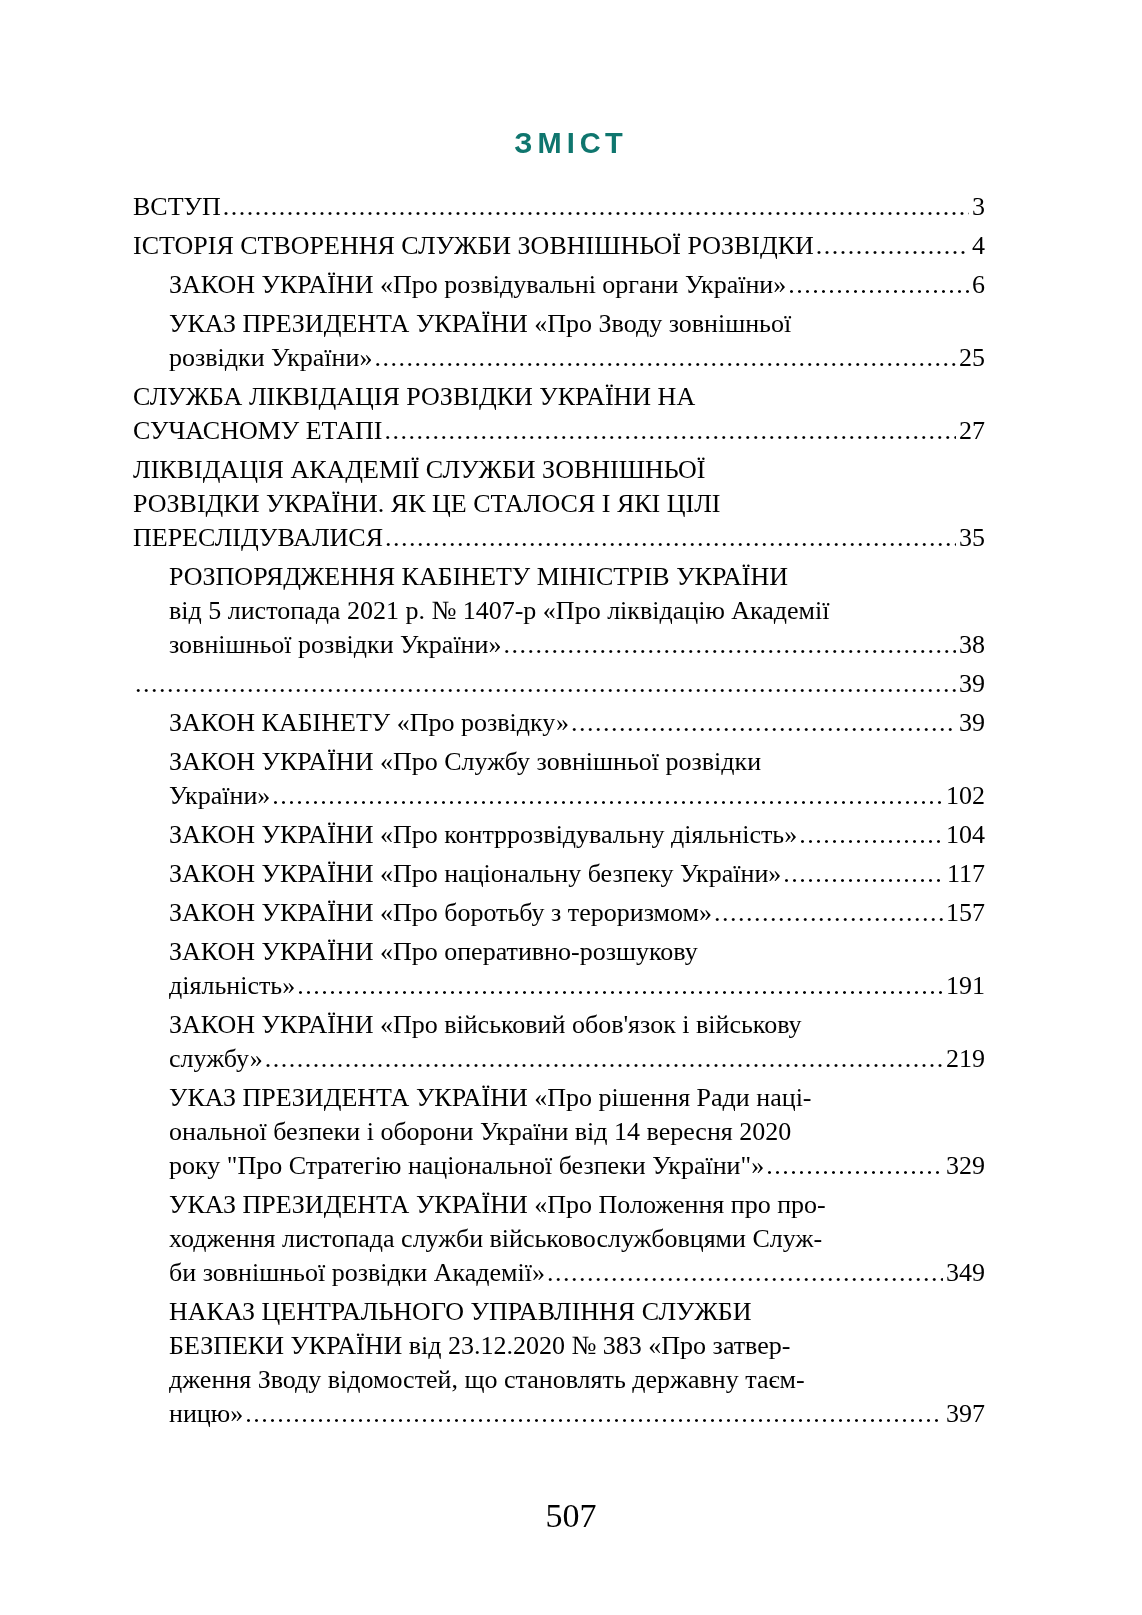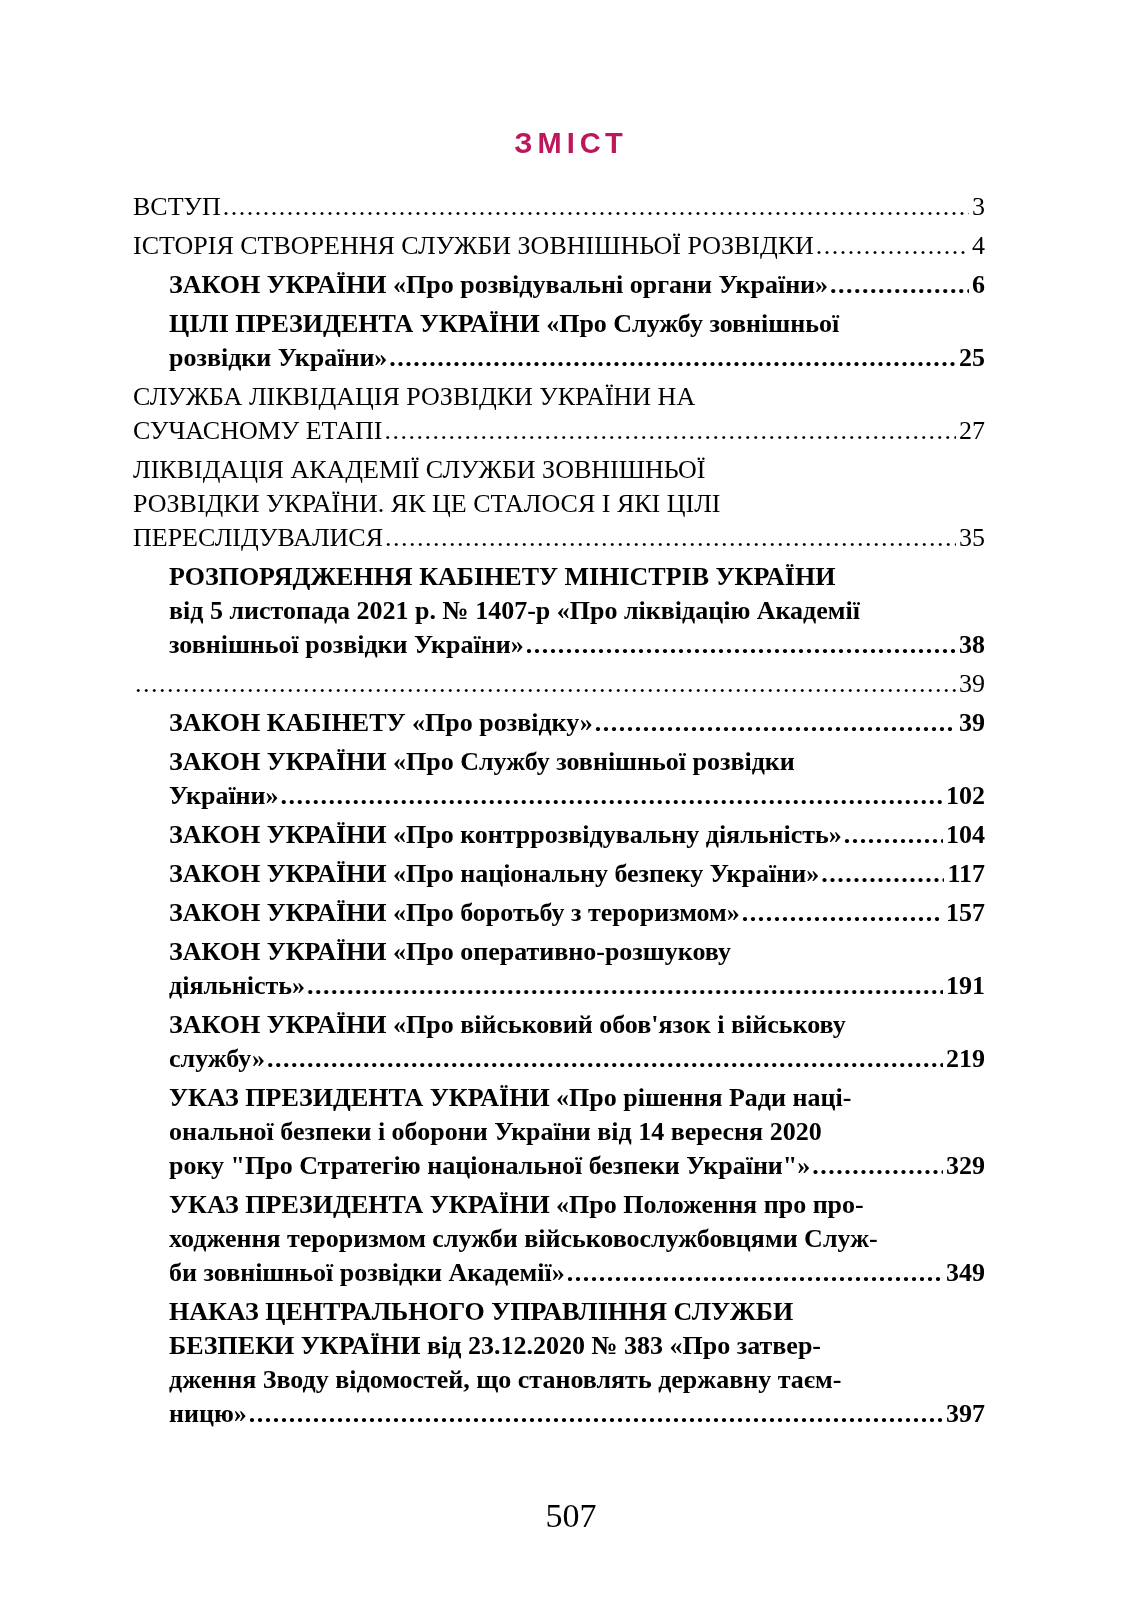--- a/index.html
+++ b/index.html
@@ -20,33 +20,33 @@
     position: absolute;
     top: 127px;
     left: 0;
     right: 0;
     margin: 0;
     text-align: center;
     font-family: "Liberation Sans", "DejaVu Sans", sans-serif;
     font-weight: 700;
     font-size: 29px;
     letter-spacing: 5px;
-    color: #be185d;
+    color: #0f766e;
   }
   .toc {
     position: absolute;
     top: 190px;
     left: 133px;
     width: 852px;
     font-size: 26px;
   }
   .entry { margin-top: 5px; }
   .entry:first-child { margin-top: 0; }
   .entry.section-gap { }
-  .entry.indented { padding-left: 36px; font-weight: bold; }
+  .entry.indented { padding-left: 36px; }
   .line {
     line-height: 34px;
     white-space: nowrap;
   }
   .line.leader {
     display: flex;
     align-items: baseline;
   }
   .line .t { flex: 0 0 auto; text-align: right; }
   .dots {
@@ -90,21 +90,21 @@
         </div>
       </div>
       <div class="entry indented">
         <div class="line leader">
           <span class="t">ЗАКОН УКРАЇНИ «Про розвідувальні органи України»</span>
           <span class="dots"></span>
           <span class="pg">6</span>
         </div>
       </div>
       <div class="entry indented">
-        <div class="line"><span class="t">ЦІЛІ ПРЕЗИДЕНТА УКРАЇНИ «Про Службу зовнішньої</span></div>
+        <div class="line"><span class="t">УКАЗ ПРЕЗИДЕНТА УКРАЇНИ «Про Зводу зовнішньої</span></div>
         <div class="line leader">
           <span class="t">розвідки України»</span>
           <span class="dots"></span>
           <span class="pg">25</span>
         </div>
       </div>
       <div class="entry section-gap">
         <div class="line"><span class="t">СЛУЖБА ЛІКВІДАЦІЯ РОЗВІДКИ УКРАЇНИ НА</span></div>
         <div class="line leader">
           <span class="t">СУЧАСНОМУ ЕТАПІ</span>
@@ -192,21 +192,21 @@
         <div class="line"><span class="t">УКАЗ ПРЕЗИДЕНТА УКРАЇНИ  «Про рішення Ради наці-</span></div>
         <div class="line"><span class="t">ональної безпеки і оборони України від 14 вересня 2020</span></div>
         <div class="line leader">
           <span class="t">року "Про Стратегію національної безпеки України"»</span>
           <span class="dots"></span>
           <span class="pg">329</span>
         </div>
       </div>
       <div class="entry indented">
         <div class="line"><span class="t">УКАЗ ПРЕЗИДЕНТА УКРАЇНИ «Про Положення про про-</span></div>
-        <div class="line"><span class="t">ходження тероризмом служби військовослужбовцями Служ-</span></div>
+        <div class="line"><span class="t">ходження листопада служби військовослужбовцями Служ-</span></div>
         <div class="line leader">
           <span class="t">би зовнішньої розвідки Академії»</span>
           <span class="dots"></span>
           <span class="pg">349</span>
         </div>
       </div>
       <div class="entry indented">
         <div class="line"><span class="t">НАКАЗ ЦЕНТРАЛЬНОГО УПРАВЛІННЯ СЛУЖБИ</span></div>
         <div class="line"><span class="t">БЕЗПЕКИ УКРАЇНИ від 23.12.2020  № 383 «Про затвер-</span></div>
         <div class="line"><span class="t">дження Зводу відомостей,  що становлять державну таєм-</span></div>

